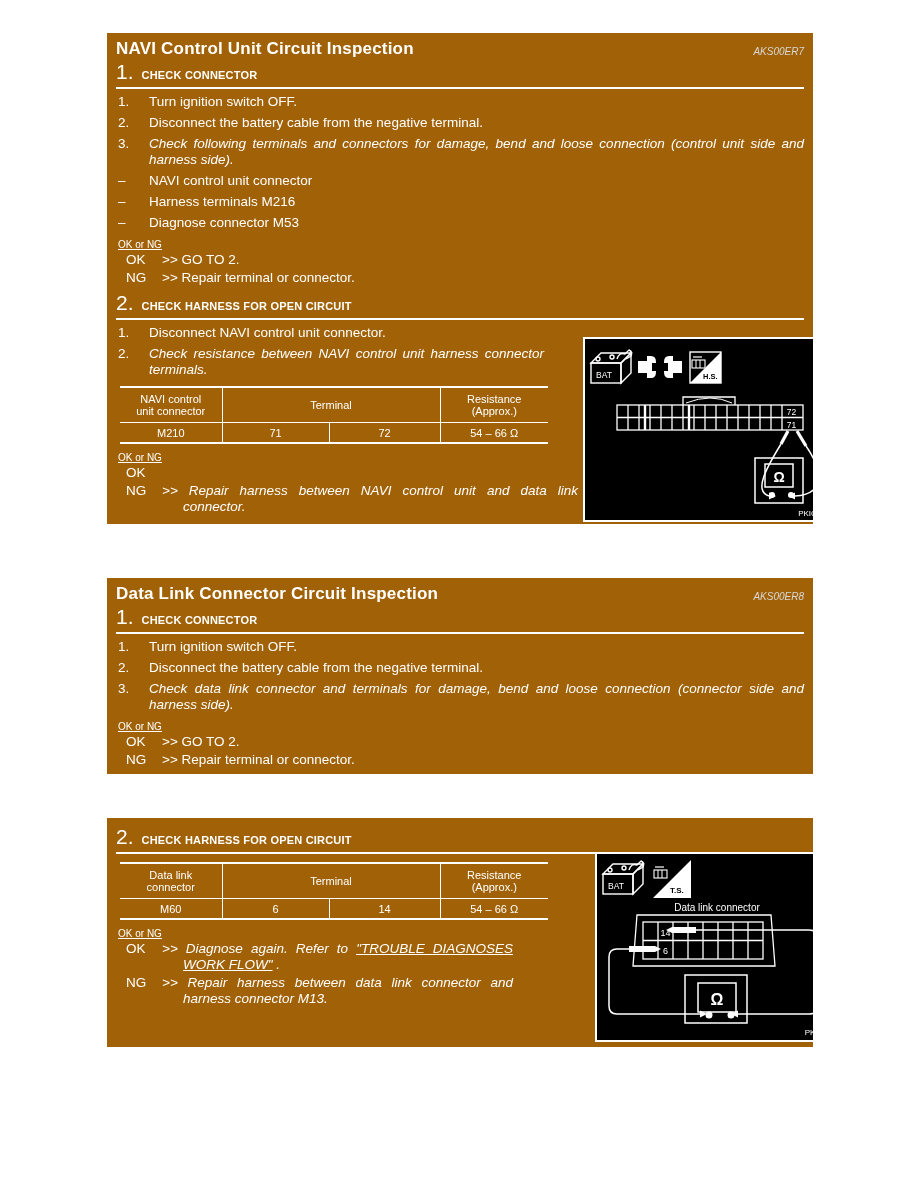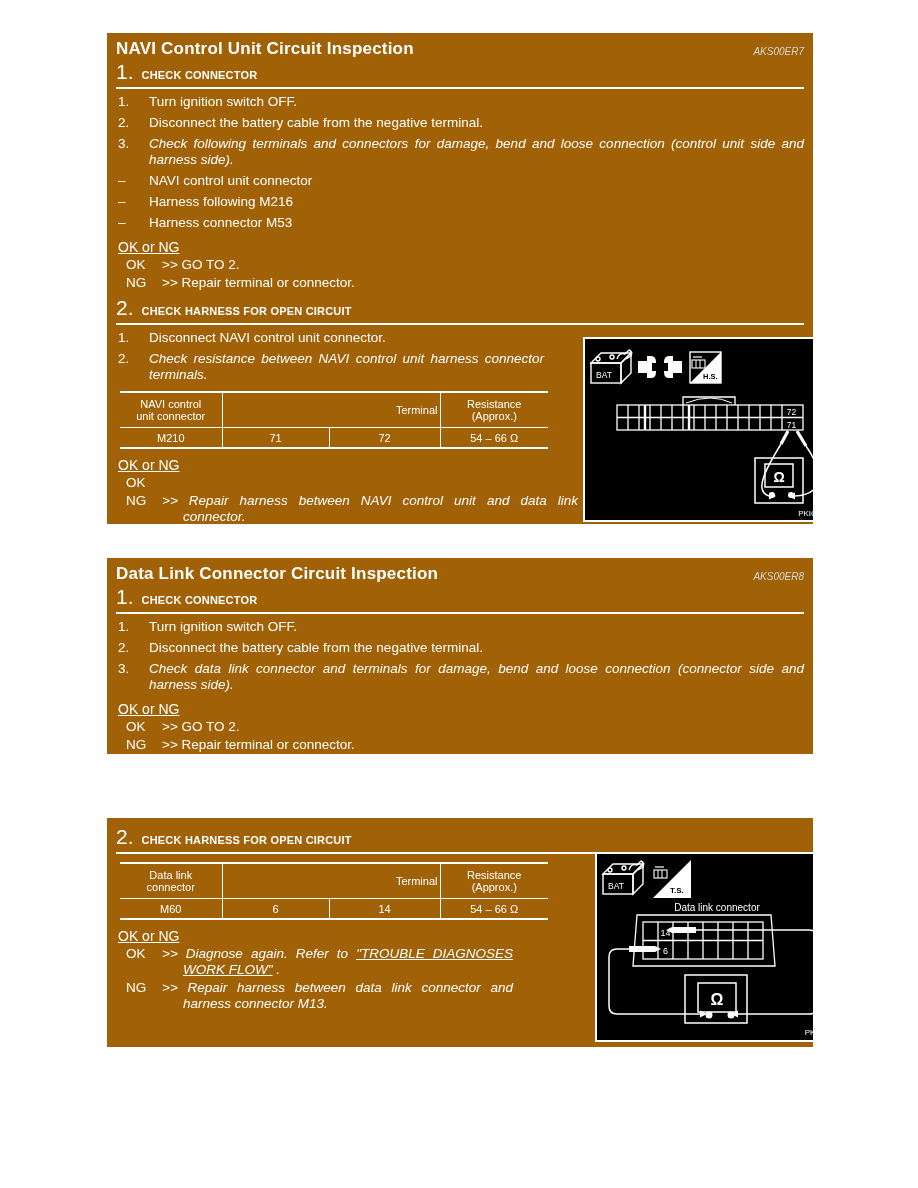--- a/index.html
+++ b/index.html
@@ -1,51 +1,51 @@
 <!DOCTYPE html>
 <html><head>
 <meta charset="utf-8">
 <style>
   html,body{margin:0;padding:0;background:#fff;}
   .page{position:relative;width:918px;height:1188px;background:#fff;
         font-family:"Liberation Sans",sans-serif;color:#fff;overflow:hidden;}
   .block{position:absolute;background:#a16207;box-sizing:border-box;
          padding:6px 9px;overflow:hidden;}
   #b1{left:107px;top:33px;width:706px;height:491px;}
-  #b2{left:107px;top:558px;width:706px;height:196px;}
+  #b2{left:107px;top:578px;width:706px;height:196px;}
   #b3{left:107px;top:818px;width:706px;height:229px;}
 
   .hdr{display:flex;justify-content:space-between;align-items:flex-start;}
   .hdr h1{margin:0;font-size:17px;font-weight:bold;letter-spacing:.2px;line-height:20px;}
   .code{font-size:10px;font-style:italic;color:#d8d8d8;margin-top:7px;white-space:nowrap;text-align:center;}
 
   .stephdr{display:flex;align-items:baseline;gap:8px;margin-top:1px;}
   .stepnum{font-size:21px;line-height:24px;font-weight:normal;}
   .steptitle{font-size:11px;font-weight:bold;letter-spacing:.2px;}
   .rule{border-top:2px solid #fff;margin:3px 0 4px 0;}
 
   .li{display:flex;margin:5px 0 0 2px;font-size:13.5px;line-height:16px;}
   .li .marker{flex:0 0 31px;}
   .li .txt{flex:1;}
   .just{text-align:justify;font-style:italic;}
   .w395{max-width:395px;}
   .w420{max-width:420px;}
   .w330{max-width:330px;}
 
-  .okng{margin:8px 0 1px 2px;font-size:14px;text-decoration:underline;}
+  .okng{margin:8px 0 1px 2px;font-size:10px;text-decoration:underline;}
   .res{display:flex;margin:2px 0 0 10px;font-size:13.5px;line-height:16px;}
   .res .rlabel{flex:0 0 36px;}
   .res .rtext{flex:1;padding-left:21px;text-indent:-21px;}
   .link{text-decoration:underline;}
 
   table.spec{border-collapse:collapse;margin:8px 0 1px 4px;table-layout:fixed;}
   .spec th,.spec td{text-align:center;color:#fff;font-weight:normal;}
   .spec thead th{font-size:11px;border-top:2px solid #fff;border-bottom:1.5px solid #fff;
                  height:32px;vertical-align:middle;padding:1px 12px;line-height:12px;}
-  .spec thead th.mid{padding:1px 2px;text-align:right;}
+  .spec thead th.mid{padding:1px 2px;}
   .spec tbody td{font-size:11px;border-bottom:2px solid #fff;height:17px;padding:1px 2px;}
   .vline{border-left:1.5px solid #fff;}
 
   .figure{position:absolute;border:2px solid #fff;background:#000;box-sizing:border-box;margin-left:44px;}
   #fig1{left:432px;top:304px;width:262px;height:185px;}
   #fig2{left:444px;top:34px;width:259px;height:190px;}
   svg text{font-family:"Liberation Sans",sans-serif;}
 </style>
 </head>
 <body>
@@ -74,25 +74,25 @@
     <div class="li">
       <span class="marker">3.</span>
       <span class="txt just">Check following terminals and connectors for damage, bend and loose connection (control unit side and harness side).</span>
     </div>
     <div class="li">
       <span class="marker">–</span>
       <span class="txt">NAVI control unit connector</span>
     </div>
     <div class="li">
       <span class="marker">–</span>
-      <span class="txt">Harness following M216</span>
+      <span class="txt">Harness terminals M216</span>
     </div>
     <div class="li">
       <span class="marker">–</span>
-      <span class="txt">Harness connector M53</span>
+      <span class="txt">Diagnose connector M53</span>
     </div>
 
     <div class="okng">OK or NG</div>
     <div class="res">
       <span class="rlabel">OK</span>
       <span class="rtext">&gt;&gt; GO TO 2.</span>
     </div>
     <div class="res">
       <span class="rlabel">NG</span>
       <span class="rtext">&gt;&gt; Repair terminal or connector.</span>

